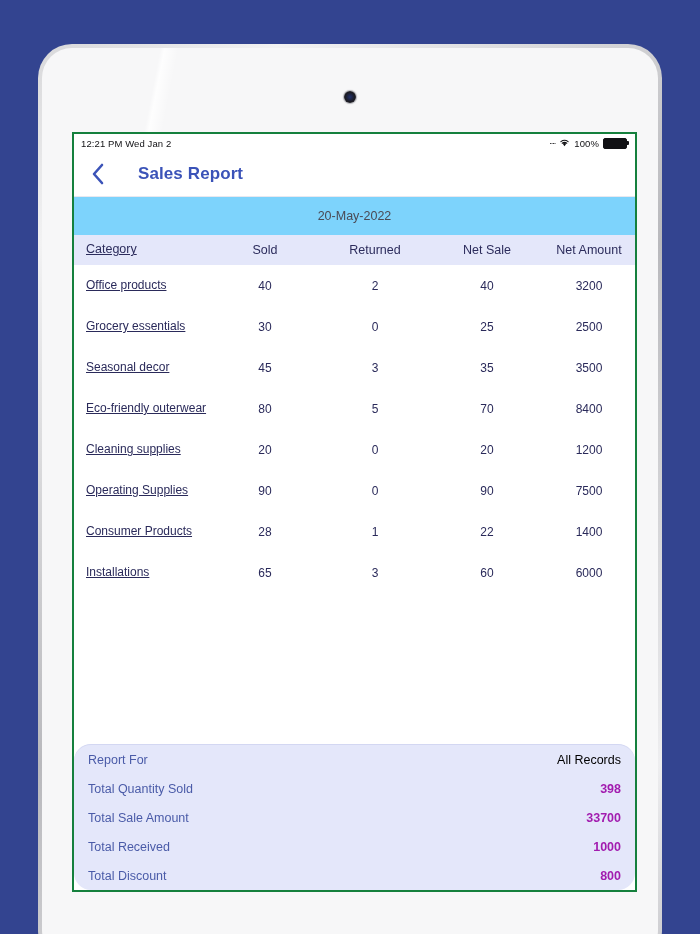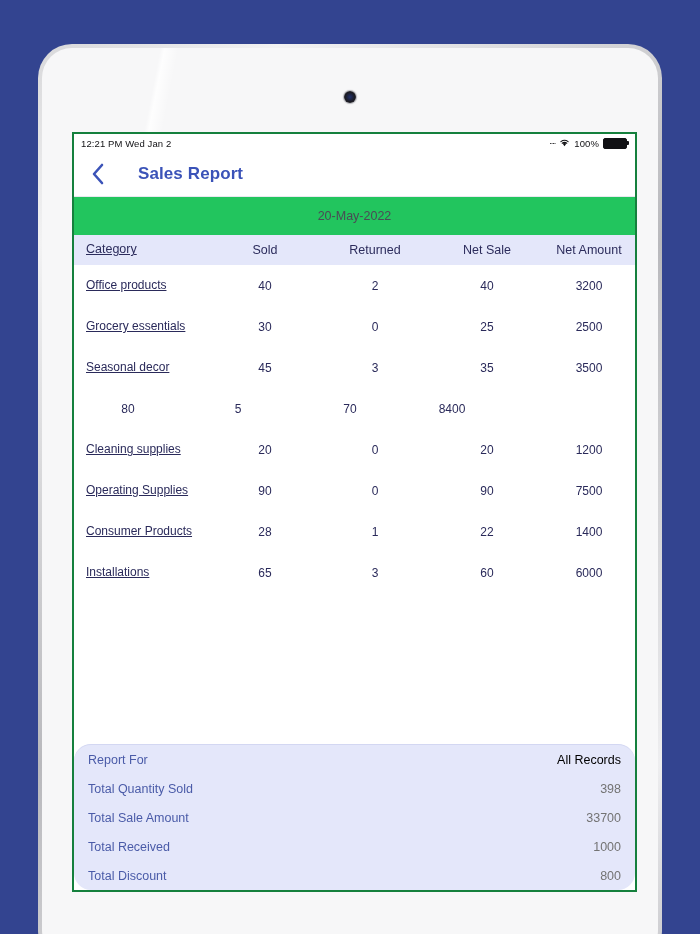--- a/index.html
+++ b/index.html
@@ -142,21 +142,21 @@
   }
 
   
   #date-strip {
     flex: 0 0 38px;
     display: flex;
     align-items: center;
     justify-content: center;
     font-size: 12.5px;
     color: #4a4a55;
-    background: #22c55e;
+    background: #7dd3fc;
   }
 
   
   #report-table {
     flex: 1 1 auto;
     display: flex;
     flex-direction: column;
     min-height: 0;
   }
   .trow {
@@ -202,22 +202,22 @@
     align-items: center;
     justify-content: space-between;
     height: 29px;
     padding: 0 14px 0 14px;
     font-size: 12.5px;
   }
   .summary-label {
     color: #4a5ba8;
   }
   .summary-value {
-    color: #737373;
-    font-weight: normal;
+    color: #a21caf;
+    font-weight: bold;
   }
   .summary-value.plain {
     font-weight: normal;
     color: #000000;
   }
 </style>
 </head>
 <body>
 
 <div id="tablet-device">
@@ -280,20 +280,21 @@
               <div class="cell c-netamt">2500</div>
             </div>
             <div class="trow tbody-row">
               <div class="cell c-category">Seasonal decor</div>
               <div class="cell c-sold">45</div>
               <div class="cell c-returned">3</div>
               <div class="cell c-netsale">35</div>
               <div class="cell c-netamt">3500</div>
             </div>
             <div class="trow tbody-row">
+              <div class="cell c-category">Eco-friendly outerwear</div>
               <div class="cell c-sold">80</div>
               <div class="cell c-returned">5</div>
               <div class="cell c-netsale">70</div>
               <div class="cell c-netamt">8400</div>
             </div>
             <div class="trow tbody-row">
               <div class="cell c-category">Cleaning supplies</div>
               <div class="cell c-sold">20</div>
               <div class="cell c-returned">0</div>
               <div class="cell c-netsale">20</div>

